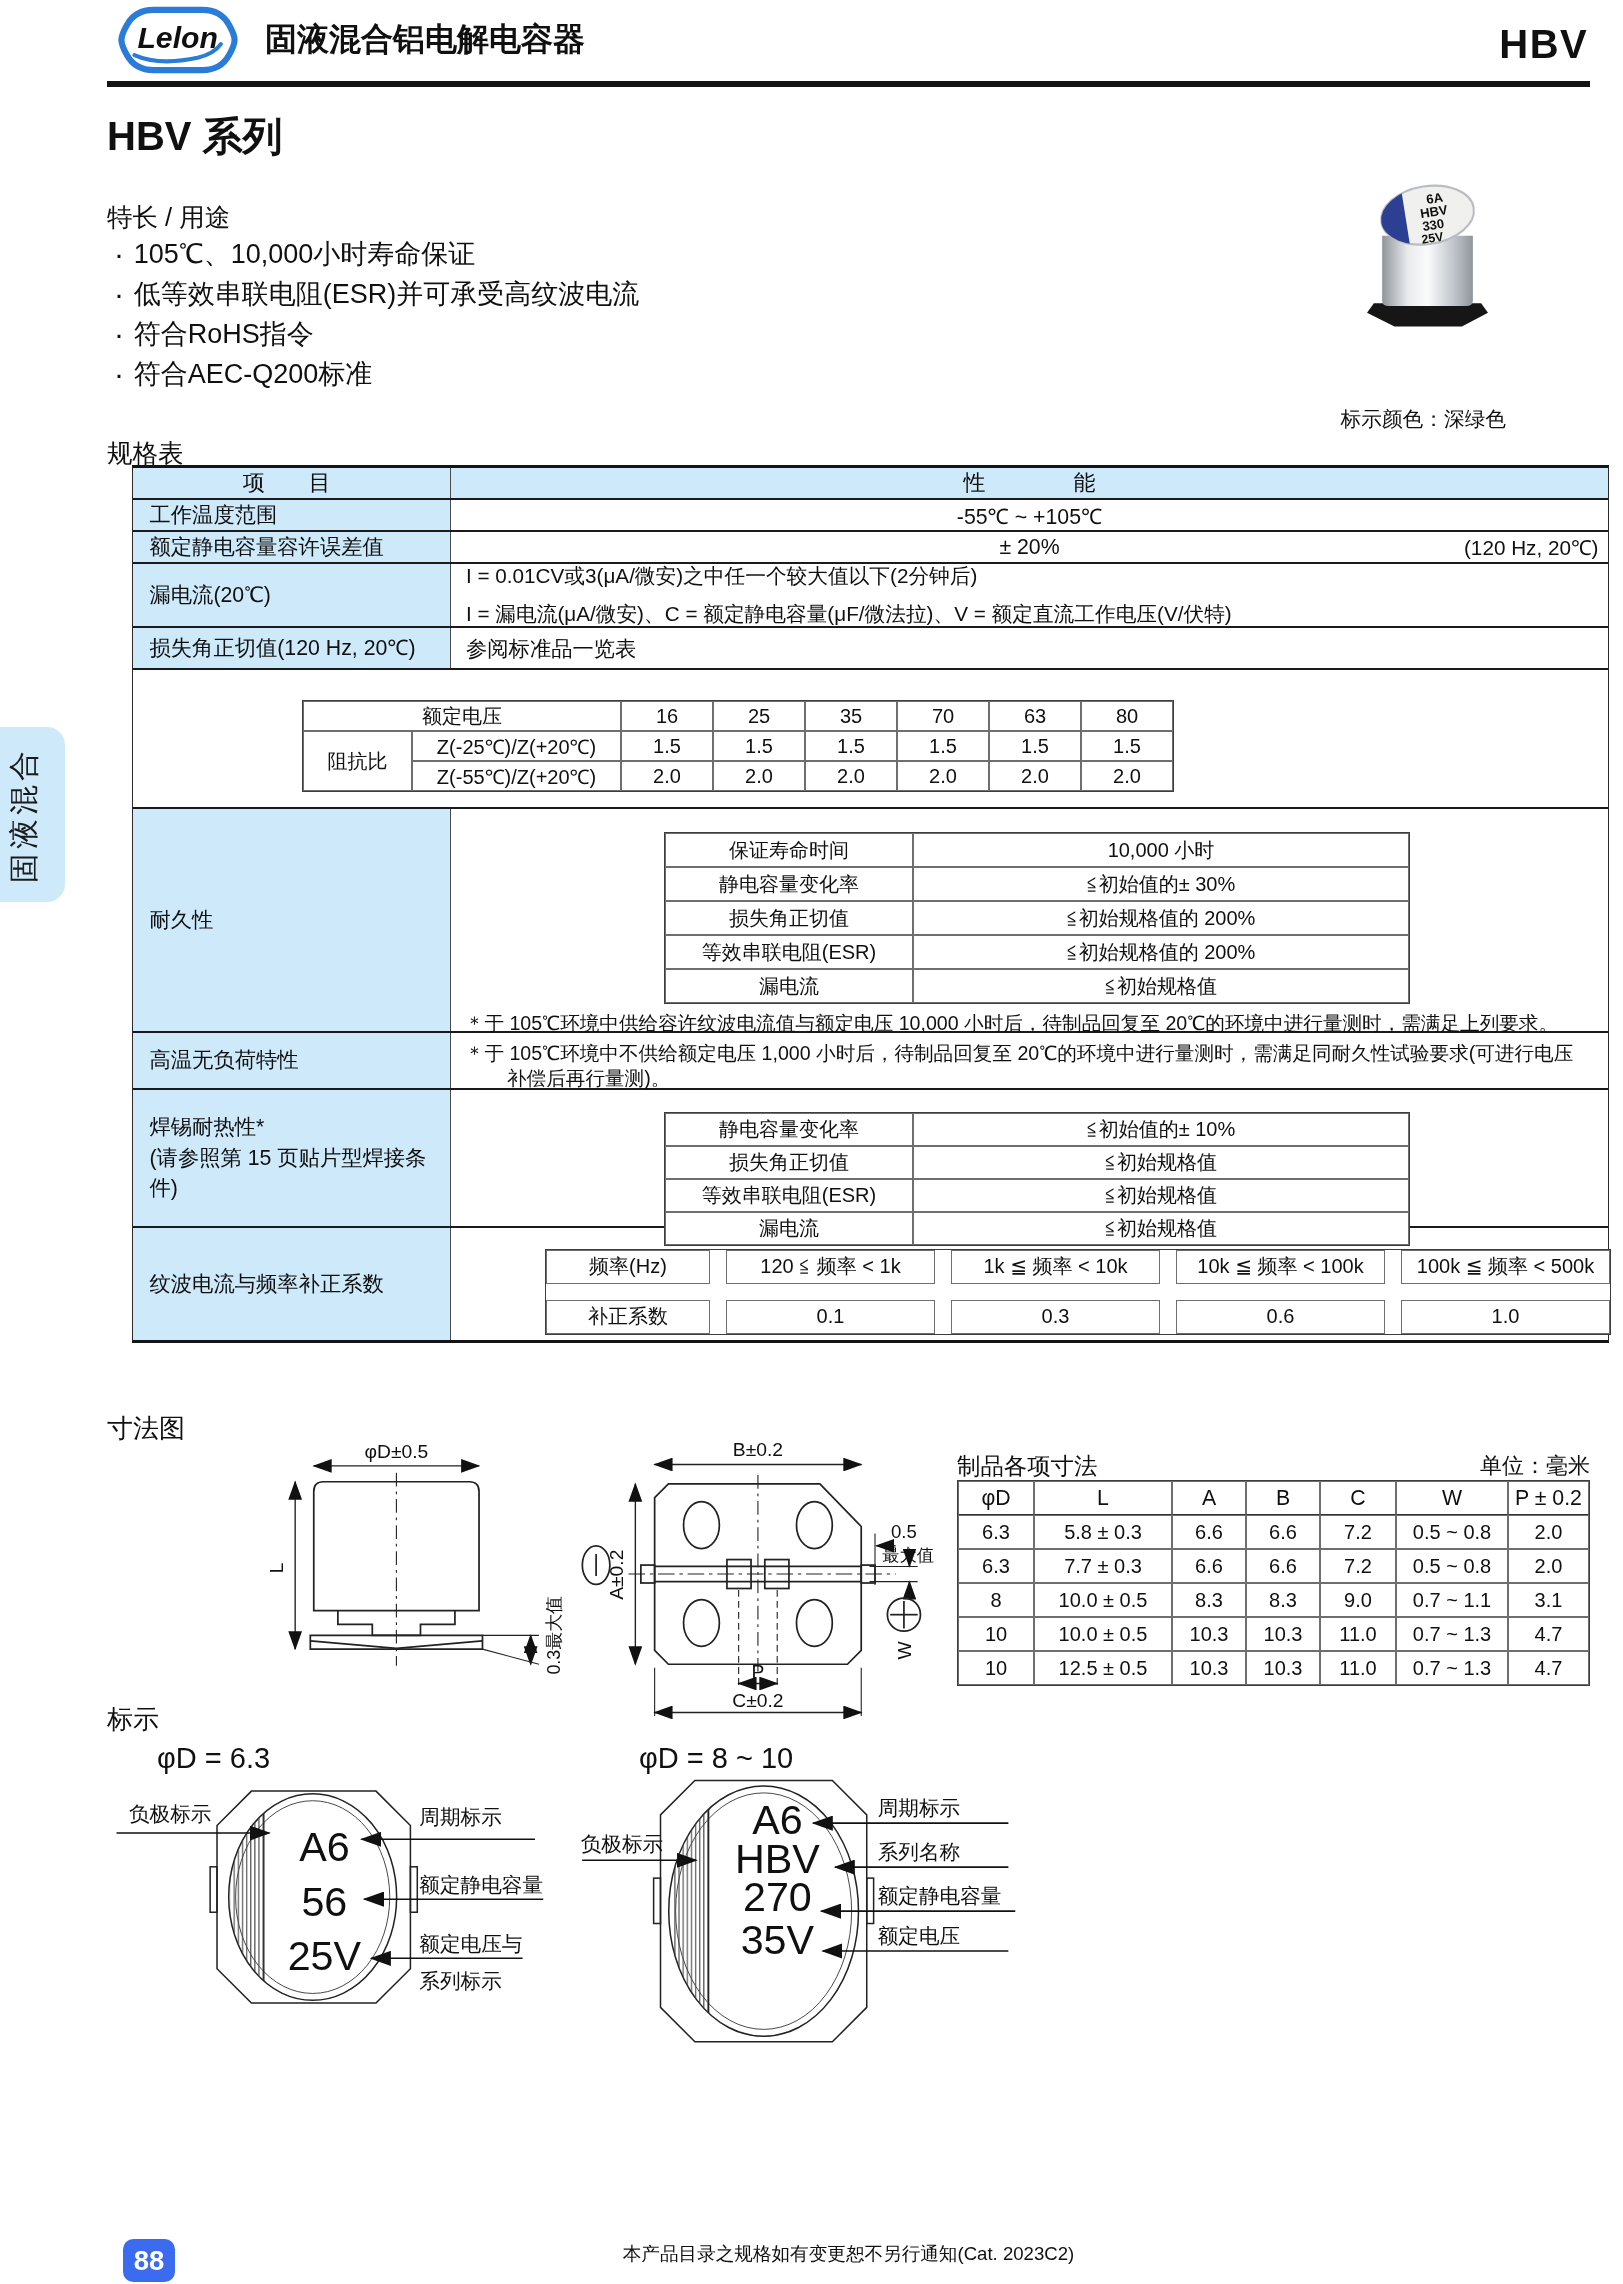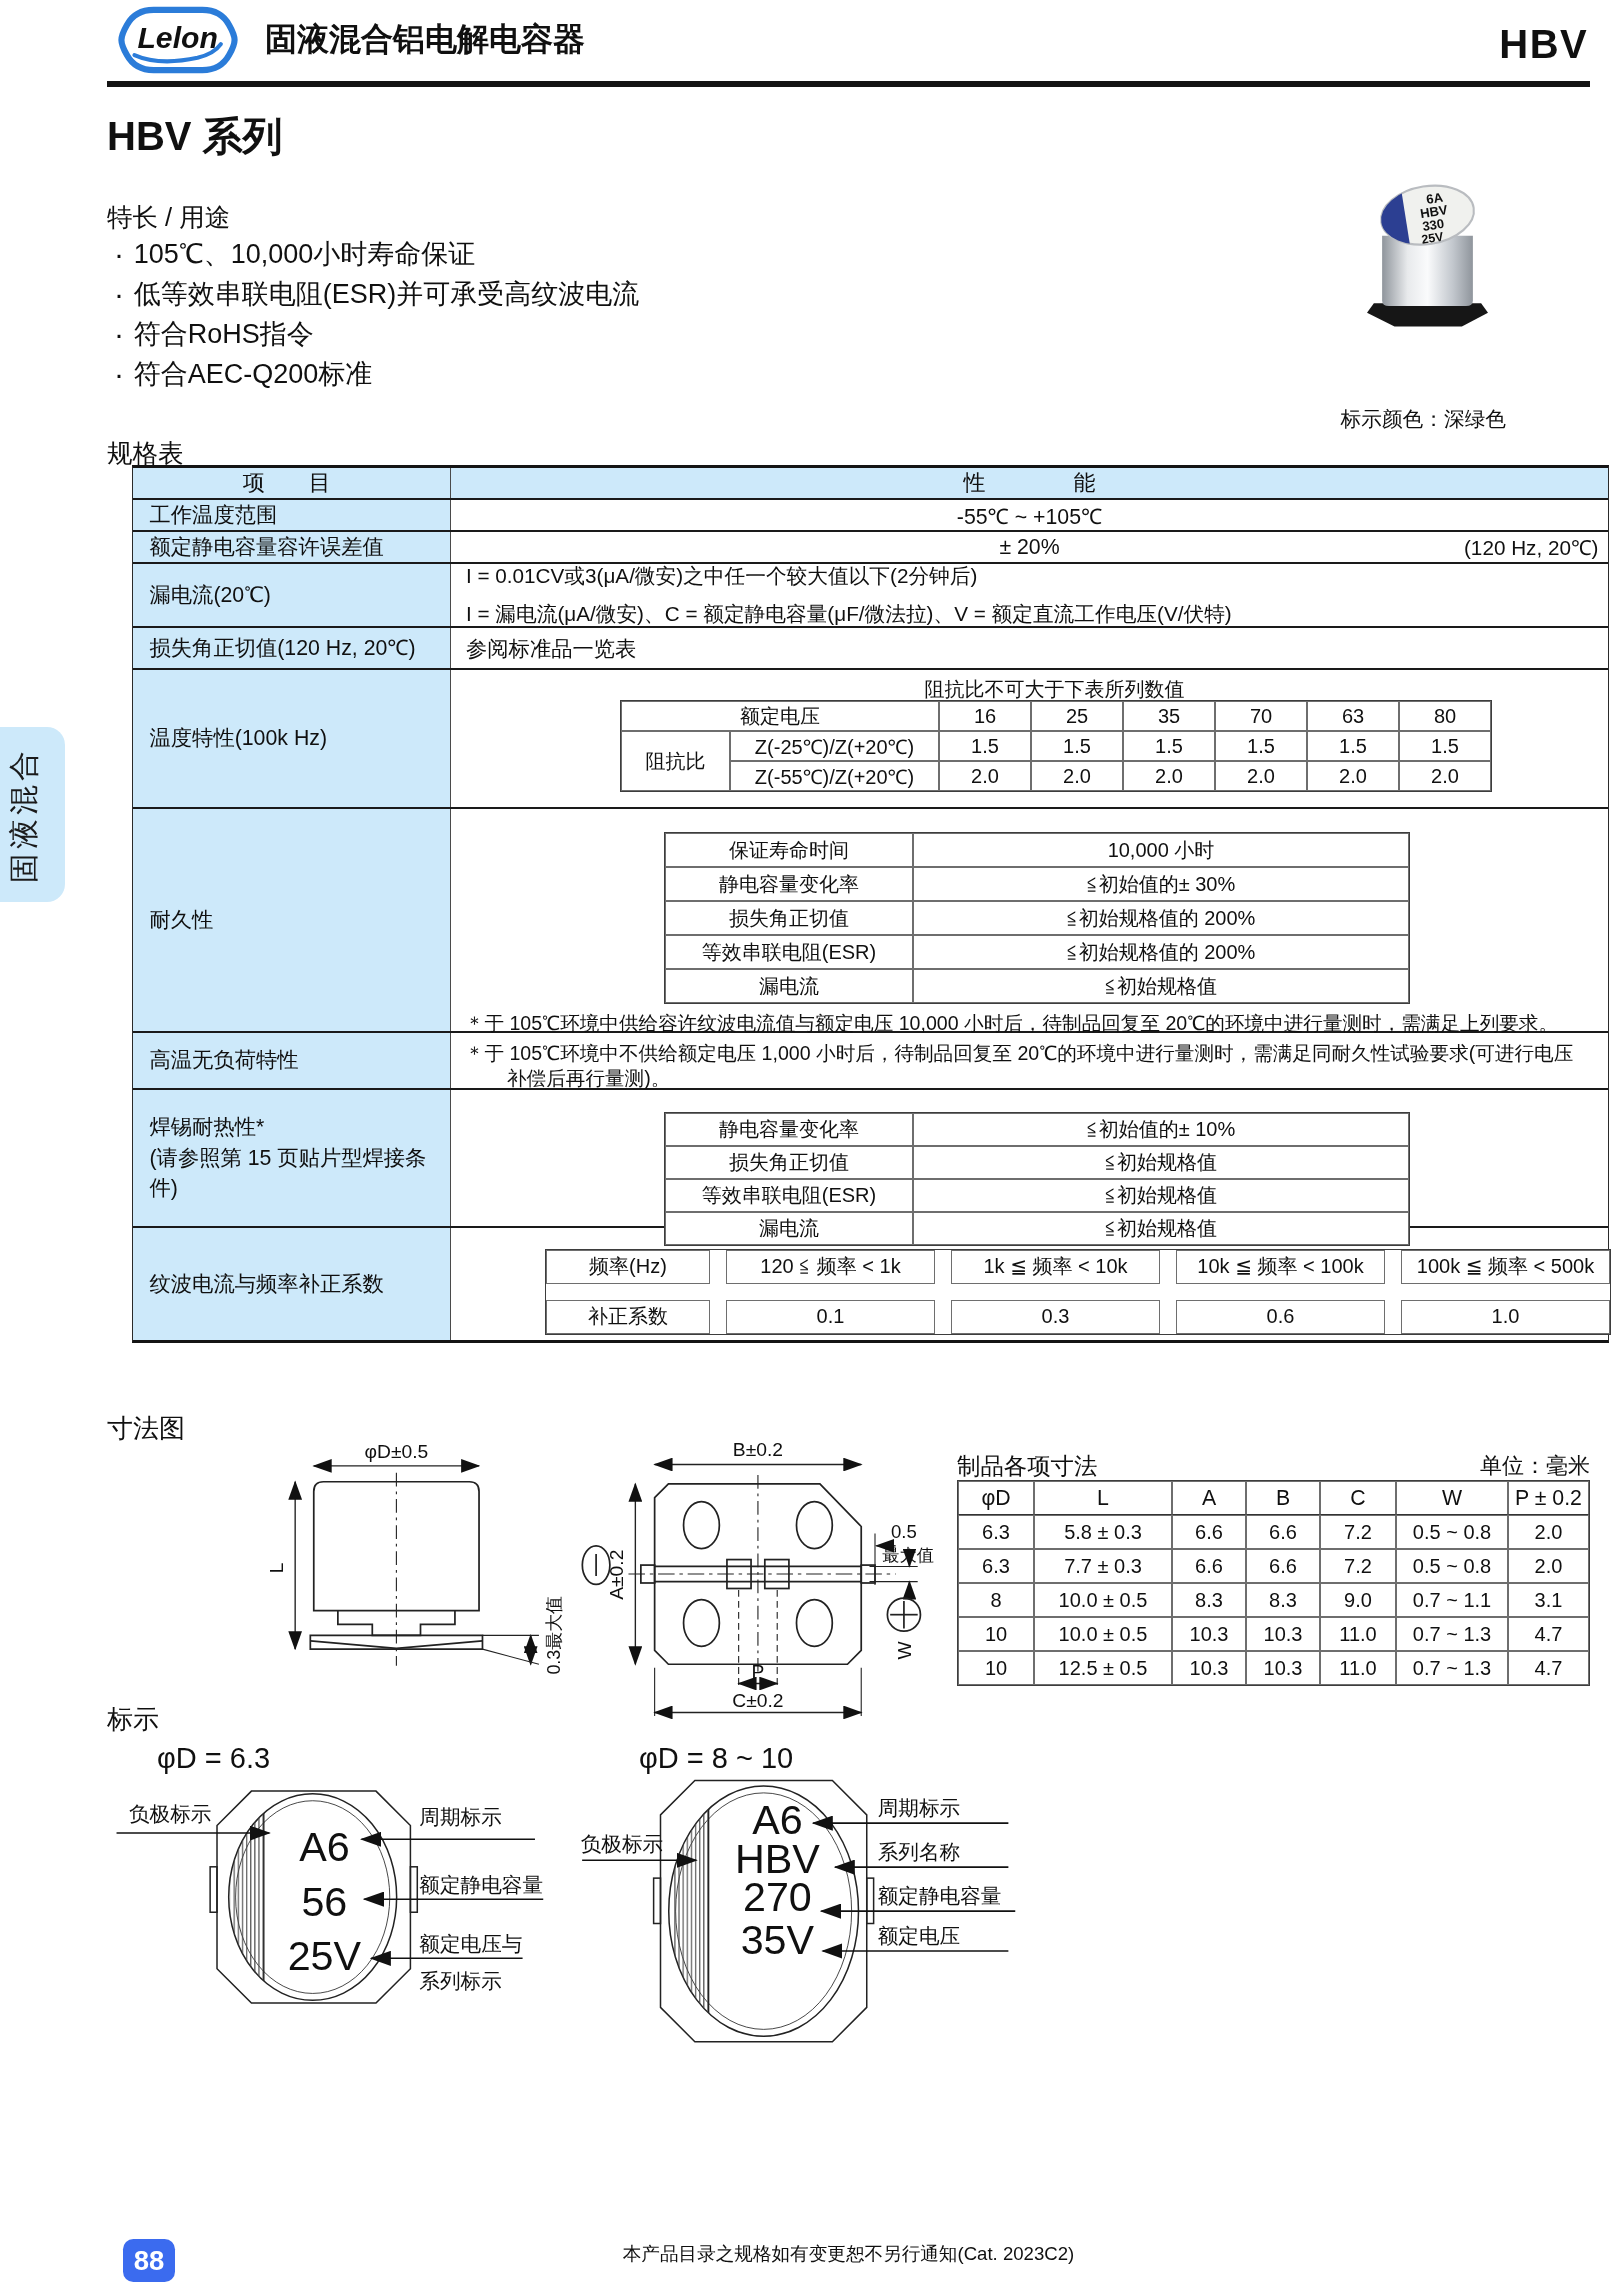--- a/index.html
+++ b/index.html
@@ -178,23 +178,21 @@
         <span>I =  漏电流(μA/微安)、C =  额定静电容量(μF/微法拉)、V =  额定直流工作电压(V/伏特)</span>
       </div>
     </div>
 
     <div class="spec-row" style="height:42px">
       <div class="spec-label">损失角正切值(120 Hz, 20℃)</div>
       <div class="spec-value v-left">参阅标准品一览表</div>
     </div>
 
     <div class="spec-row" style="height:139px">
-      <div class="spec-label">温度特性(100k Hz)</div>
       <div class="spec-value">
-        <div class="caption-center">阻抗比不可大于下表所列数值</div>
         <div class="grid imp-grid">
           <div class="gc imp-span2">额定电压</div>
           <div class="gc">16</div>
           <div class="gc">25</div>
           <div class="gc">35</div>
           <div class="gc">70</div>
           <div class="gc">63</div>
           <div class="gc">80</div>
           <div class="gc imp-ratio">阻抗比</div>
           <div class="gc">Z(-25℃)/Z(+20℃)</div>

